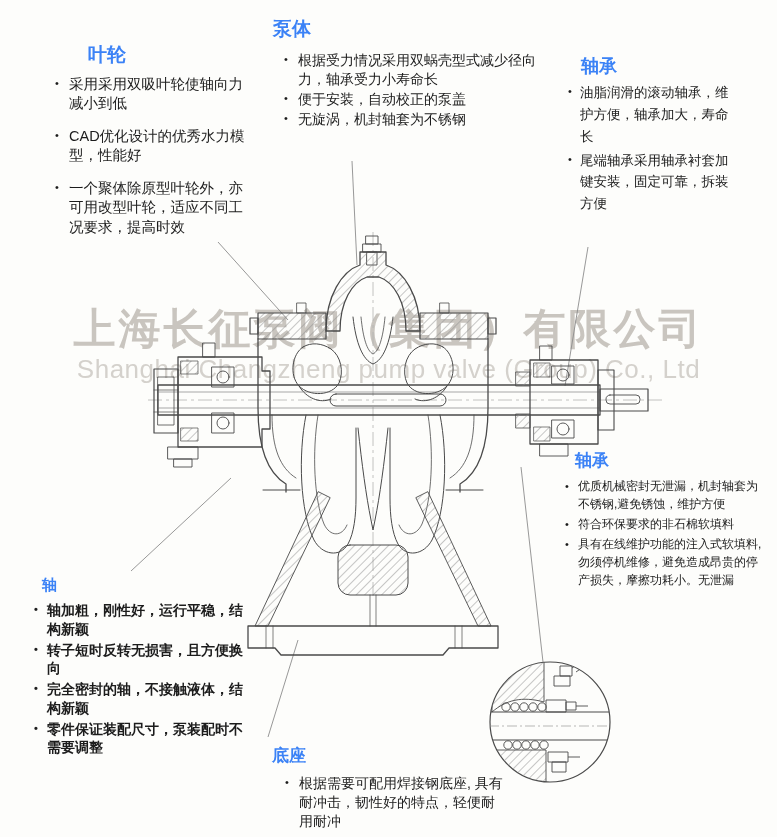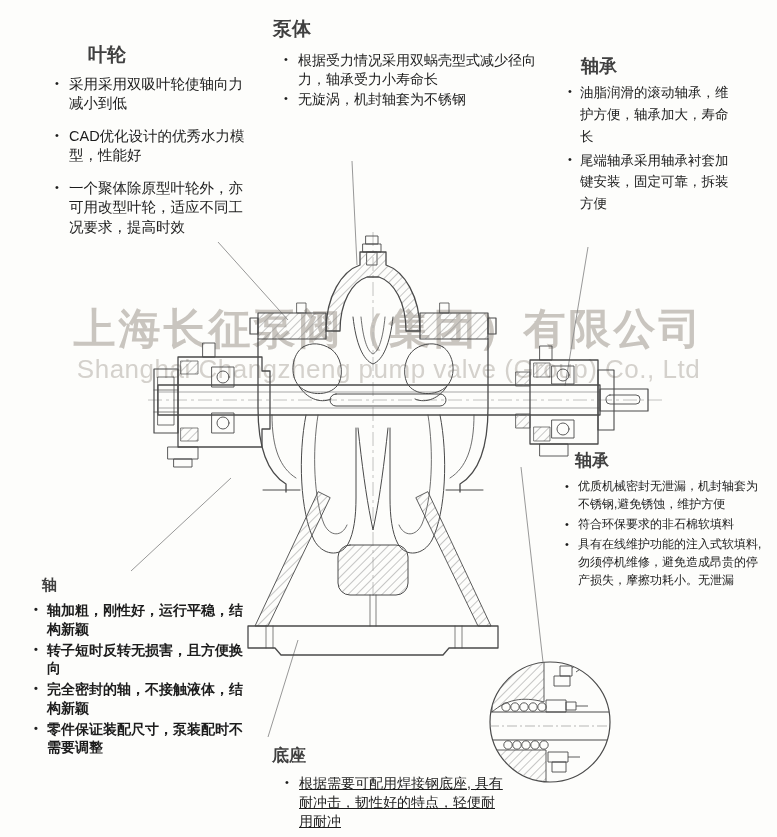--- a/index.html
+++ b/index.html
@@ -13,21 +13,21 @@
   .watermark{
     position:absolute;left:0;top:306px;width:777px;text-align:center;
     z-index:1;user-select:none;line-height:1.1;
   }
   .wm-cn{font-size:42px;font-weight:700;letter-spacing:3px;color:#c9c5bf;white-space:nowrap;}
   .wm-en{font-size:26px;font-weight:400;letter-spacing:0.5px;color:#d4d1cc;margin-top:3px;white-space:nowrap;}
   
   .diagram-svg{position:absolute;left:0;top:0;z-index:2;}
   
   .sec{position:absolute;z-index:3;}
-  .sec h3{margin:0 0 7px 0;font-weight:700;color:#404040;}
+  .sec h3{margin:0 0 7px 0;font-weight:700;color:#3b82f6;}
   .sec ul{margin:0;padding:0;list-style:none;}
   .sec li{position:relative;padding-left:17px;}
   .sec li::before{content:"•";position:absolute;left:3px;top:1px;font-size:11px;}
   #sec-impeller{left:52px;top:42px;width:196px;}
   #sec-impeller h3{font-size:19px;padding-left:36px;}
   #sec-impeller ul{font-size:14.5px;line-height:1.34;}
   #sec-impeller li{margin-bottom:13px;}
   #sec-pump-body{left:273px;top:16px;width:288px;}
   #sec-pump-body h3{font-size:19px;margin-bottom:9px;}
   #sec-pump-body ul{font-size:14px;line-height:1.36;margin-left:8px;}
@@ -42,21 +42,21 @@
   #sec-bearing-seal ul{font-size:12px;line-height:1.5;}
   #sec-bearing-seal li{margin-bottom:2px;padding-left:13px;}
   #sec-bearing-seal li::before{left:0;}
   #sec-shaft{left:34px;top:576px;width:214px;}
   #sec-shaft h3{font-size:15px;margin-left:8px;margin-bottom:6px;}
   #sec-shaft ul{font-size:14px;line-height:1.34;font-weight:bold;}
   #sec-shaft li{margin-bottom:2px;padding-left:13px;}
   #sec-shaft li::before{left:0;}
   #sec-base{left:272px;top:744px;width:232px;}
   #sec-base h3{font-size:17px;margin-bottom:7px;}
-  #sec-base ul{font-size:14px;line-height:1.36;margin-left:10px;text-decoration:underline;}
+  #sec-base ul{font-size:14px;line-height:1.36;margin-left:10px;}
 </style>
 </head>
 <body>
 
 <div class="watermark">
   <div class="wm-cn">上海长征泵阀（集团）有限公司</div>
   <div class="wm-en">Shanghai Changzheng pump valve (Group) Co., Ltd</div>
 </div>
 
 <svg class="diagram-svg" width="777" height="837" viewBox="0 0 777 837">
@@ -210,20 +210,21 @@
       <li>采用采用双吸叶轮使轴向力减小到低</li>
       <li>CAD优化设计的优秀水力模型，性能好</li>
       <li>一个聚体除原型叶轮外，亦可用改型叶轮，适应不同工况要求，提高时效</li>
     </ul>
 </div>
 
 <div class="sec" id="sec-pump-body">
   <h3>泵体</h3>
   <ul>
       <li>根据受力情况采用双蜗壳型式减少径向力，轴承受力小寿命长</li>
+      <li>便于安装，自动校正的泵盖</li>
       <li>无旋涡，机封轴套为不锈钢</li>
     </ul>
 </div>
 
 <div class="sec" id="sec-bearing-top">
   <h3>轴承</h3>
   <ul>
       <li>油脂润滑的滚动轴承，维护方便，轴承加大，寿命长</li>
       <li>尾端轴承采用轴承衬套加键安装，固定可靠，拆装方便</li>
     </ul>

